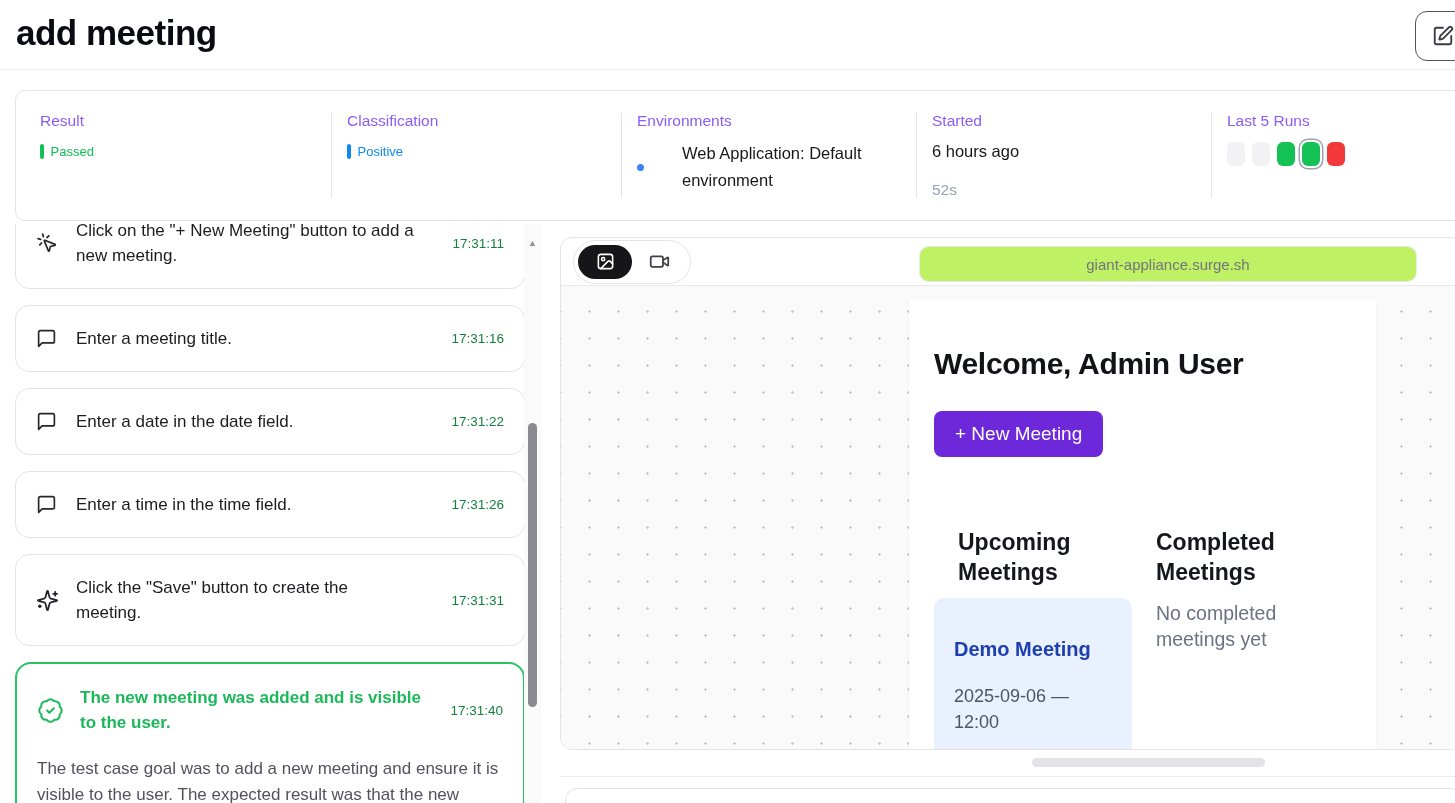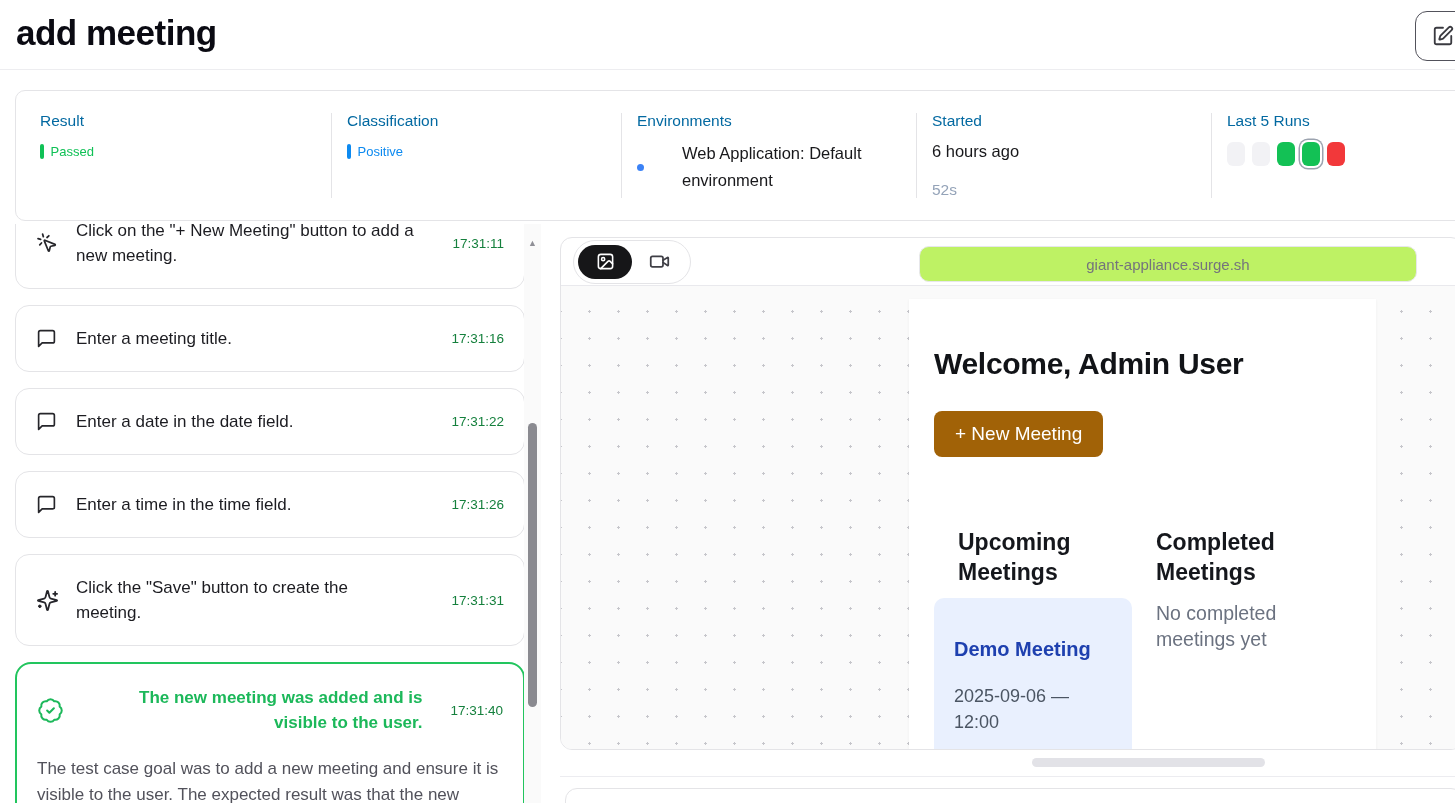--- a/index.html
+++ b/index.html
@@ -16,21 +16,21 @@
   .edit-btn { position:absolute; top:11px; right:-16px; width:56px; height:50px; background:#fff;
     border:1.5px solid #52525b; border-radius:12px; display:flex; align-items:center; justify-content:center; cursor:pointer; }
 
   
   .stats-card { position:absolute; left:15px; top:90px; right:-16px; height:131px; background:#fff;
     border:1px solid #e4e4e7; border-radius:10px; display:flex; }
   .stat-col { position:relative; padding:21px 0 0 16px; }
   .stat-col.first { padding-left:24px; width:315px; }
   .stat-col.c2 { width:290px; } .stat-col.c3 { width:295px; } .stat-col.c4 { width:295px; } .stat-col.c5 { flex:1; }
   .stat-col + .stat-col::before { content:""; position:absolute; left:0; top:22px; bottom:22px; width:1px; background:#e4e4e7; }
-  .stat-label { font-size:15.5px; color:#0369a1; }
+  .stat-label { font-size:15.5px; color:#8b5cf6; }
   .stat-value-row { display:flex; align-items:center; margin-top:14px; font-size:13px; font-weight:500; }
   .tick { width:3.5px; height:15px; border-radius:2px; margin-right:7px; }
   .tick.green { background:#10c156; } .tick.blue { background:#0d8af0; }
   .val-green { color:#10c156; } .val-blue { color:#0d8af0; }
   .env-value { display:flex; align-items:center; margin-top:10px; max-width:238px;gap:28px; }
   .env-dot { width:7px; height:7px; border-radius:50%; background:#3b82f6; margin-right:10px; flex-shrink:0; }
   .env-text { font-size:16.5px; color:#18181b; line-height:27px; }
   .started-value { margin-top:12px; font-size:16.5px; color:#18181b; }
   .started-duration { margin-top:20px; font-size:15.5px; color:#94a3b8; }
   .runs-row { display:flex; gap:7px; margin-top:12px; }
@@ -44,21 +44,21 @@
   .steps-viewport { position:absolute; left:15px; top:224px; width:510px; height:579px; overflow:hidden; }
   .steps-list { margin-top:-27px; }
   .step-card { display:flex; align-items:center; gap:16px; padding:20px; background:#fff;
     border:1px solid #e4e4e7; border-radius:14px; margin-bottom:16px; cursor:pointer; }
   .step-icon { width:24px; flex-shrink:0; color:#26262b; display:flex; }
   .step-text { font-size:17px; line-height:25px; color:#1c1c21; max-width:380px; }
   .steps-list > .step-card:nth-child(5) .step-text { max-width:330px; }
   .step-time { margin-left:auto; font-size:13.5px; color:#15803d; white-space:nowrap; align-self:center; }
 
   .verify-card { border:2px solid #22c55e; border-radius:16px; padding:21px 20px; background:#fff; }
-  .verify-head { display:flex; align-items:center; gap:28px;text-align:right; }
+  .verify-head { display:flex; align-items:center; gap:16px; }
   .verify-icon { width:27px; flex-shrink:0; color:#1cb85a; display:flex; }
   .verify-text { font-size:17px; font-weight:700; color:#1cb85a; line-height:25px; max-width:345px; }
   .verify-detail { margin-top:21px; font-size:17px; color:#52525b; line-height:26px; }
 
   
   .v-scroll-rail { position:absolute; left:524px; top:224px; width:17px; height:579px; background:#fafafa; }
   .v-scroll-up { position:absolute; top:14px; left:0; right:0; text-align:center; font-size:9px; color:#8f8f96; cursor:pointer; }
   .v-scroll-thumb { position:absolute; left:4px; top:199px; width:9px; height:284px; background:#8a8a90; border-radius:5px; cursor:pointer; }
 
   
@@ -72,21 +72,21 @@
   .url-bar { position:absolute; left:358px; top:8px; width:498px; height:36px; background:#bef264;
     border:1px solid #e7e7eb; border-radius:10px; display:flex; align-items:center; justify-content:center;
     font-size:15px; color:#74747c; cursor:text; }
   .preview-viewport { position:absolute; left:0; right:0; top:48px; bottom:0; background-color:#fafafa;
     background-image:radial-gradient(circle, #c6c6cb 1.3px, transparent 1.4px);
     background-size:29px 27px; background-position:14px 12px; }
 
   
   .app-frame { position:absolute; left:348px; top:13px; width:467px; height:470px; background:#fff; box-shadow:0 1px 3px rgba(0,0,0,0.05); }
   .app-welcome { position:absolute; left:25px; top:48px; font-size:30px; font-weight:700; color:#111317; letter-spacing:-0.3px; }
-  .app-new-btn { position:absolute; left:25px; top:112px; height:46px; padding:0 21px; background:#a16207; color:#fff;
+  .app-new-btn { position:absolute; left:25px; top:112px; height:46px; padding:0 21px; background:#6d28d9; color:#fff;
     font-size:19px; border:none; border-radius:8px; font-family:"Liberation Sans",sans-serif; }
   .app-col-head { position:absolute; top:228px; font-size:23px; font-weight:700; color:#15171c; line-height:30px; }
   .app-col-head.upcoming { left:25px; width:145px;margin-left:24px; }
   .app-col-head.completed { left:247px; width:160px; }
   .app-empty { position:absolute; left:247px; top:301px; width:172px; font-size:19.5px; color:#6b7280; line-height:26px; }
   .meeting-card { position:absolute; left:25px; top:299px; width:198px; height:210px; background:#e9f0fe; border-radius:10px; padding:40px 20px 0 20px; }
   .meeting-title { font-size:20px; font-weight:700; color:#1e40af; }
   .meeting-date { margin-top:22px; width:145px; font-size:18px; color:#4b5563; line-height:26px; }
   .meeting-actions { margin-top:14px; display:flex; gap:13px; }
   .pill { height:22px; border-radius:999px; border:none; }

